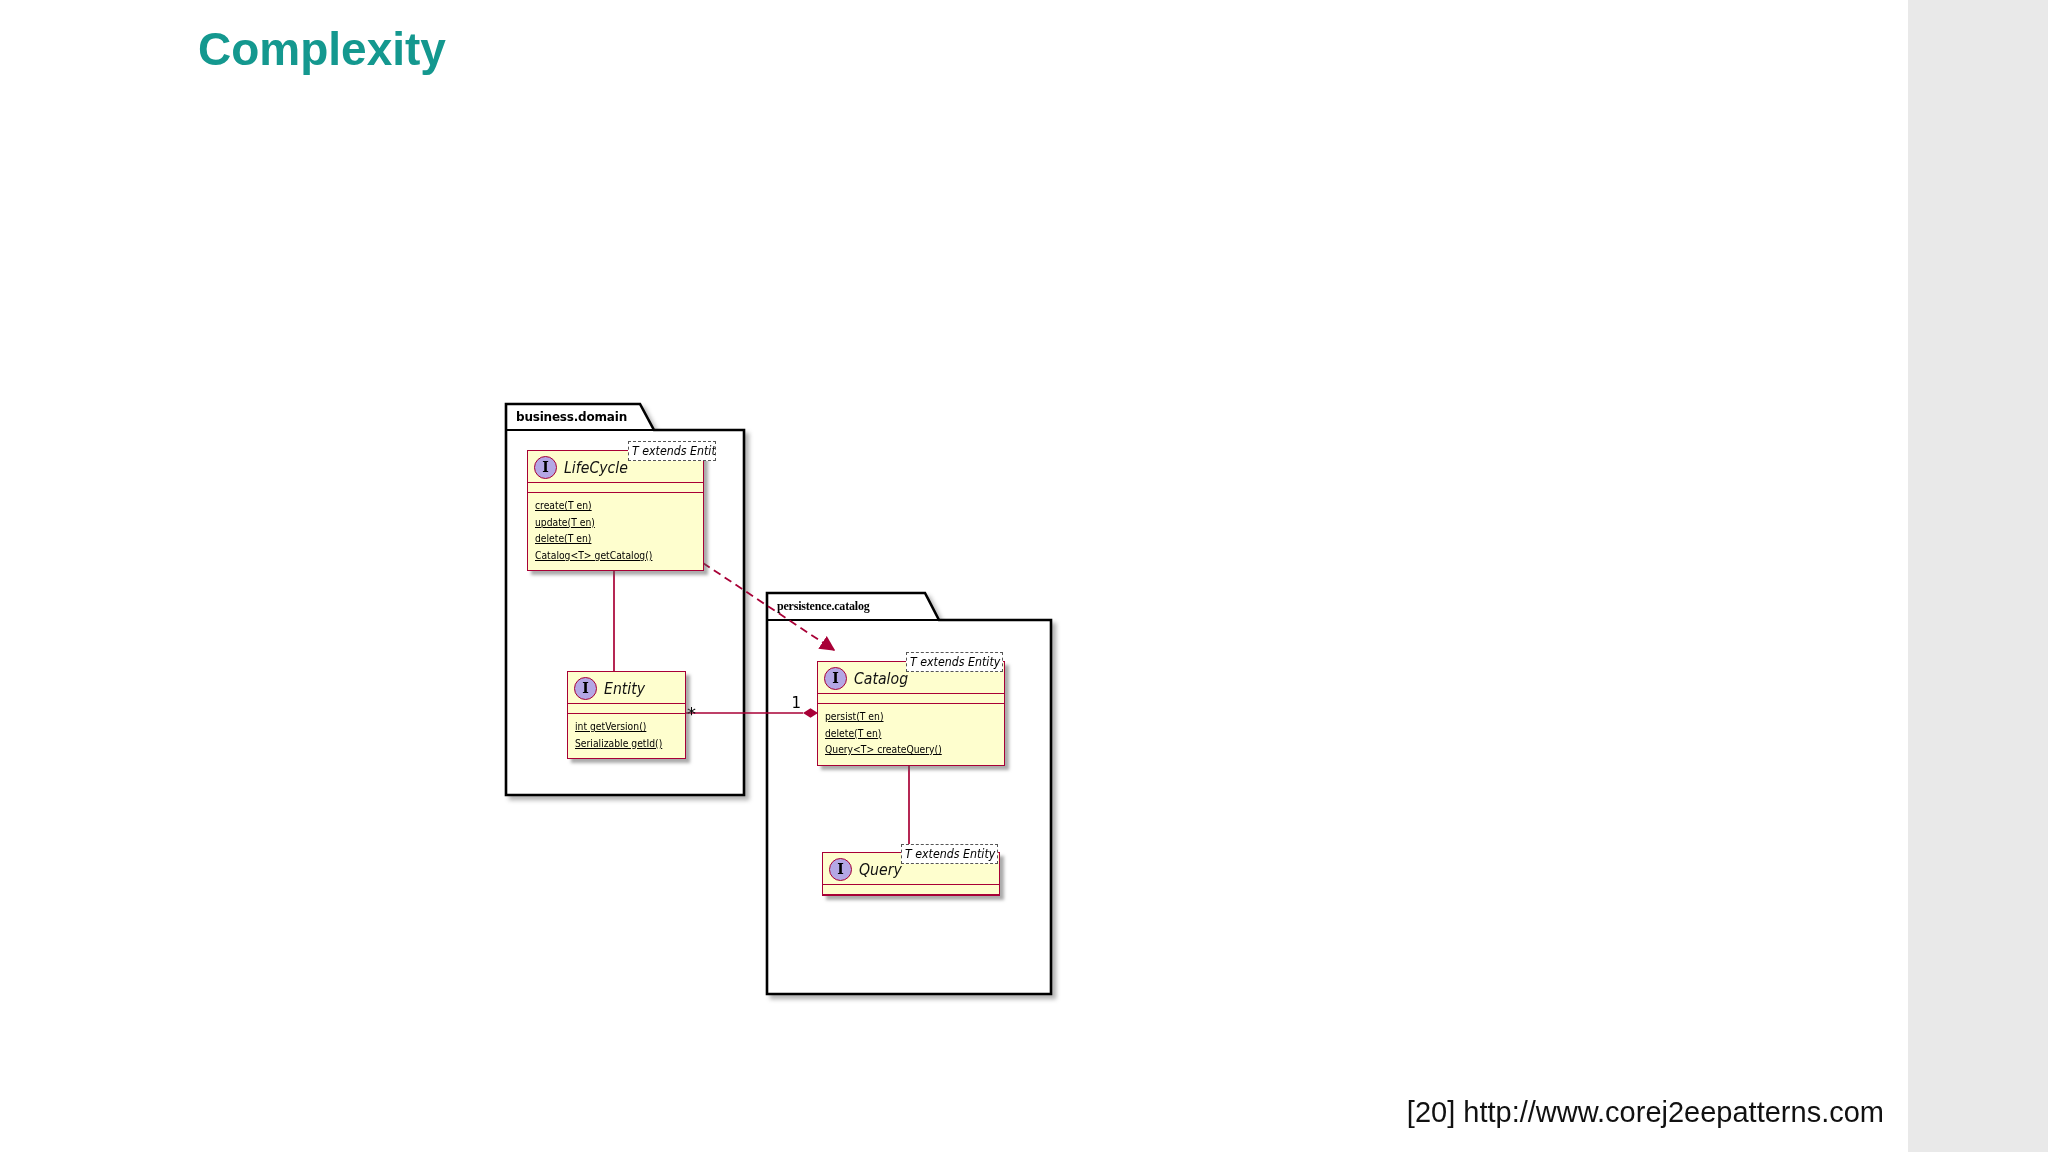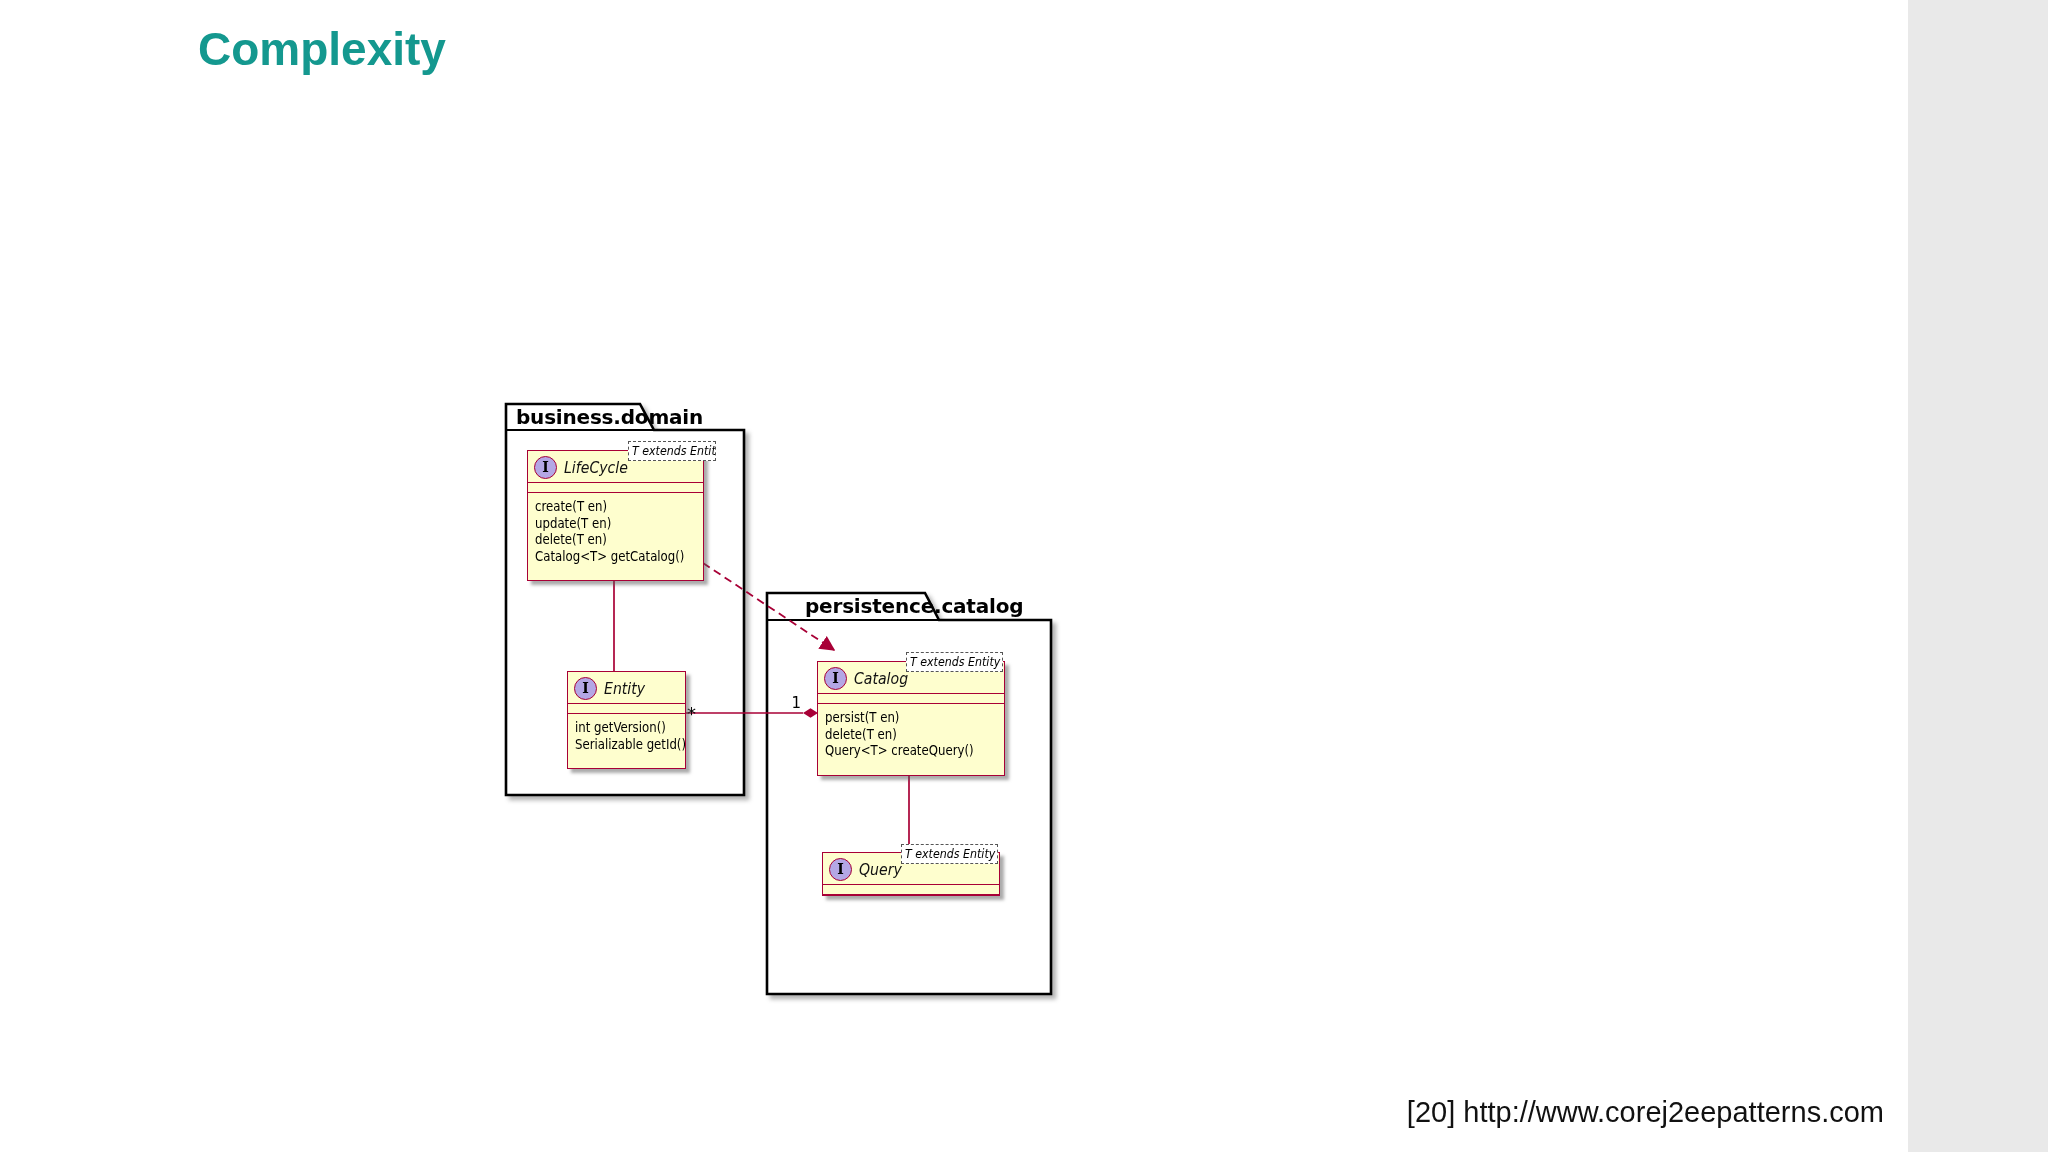--- a/index.html
+++ b/index.html
@@ -19,40 +19,40 @@
   }
   .footer-cite{
     position:absolute; right:24px; top:1096px;
     font-family:"Liberation Sans", sans-serif;
     font-size:29px; color:#111;
   }
   
   .diagram-svg{position:absolute; left:0; top:0; z-index:1;}
   .pkg-shape{filter:drop-shadow(4px 4px 2px rgba(90,90,90,0.45));}
   .pkg-label{
-    position:absolute; z-index:2; font-size:20px; font-weight:bold;
+    position:absolute; z-index:2; font-size:12px; font-weight:bold;
     color:#000; letter-spacing:-0.2px; line-height:26px; white-space:nowrap;
   }
   .uml-class{
     position:absolute; z-index:3; background:#FEFECE;
     border:1.6px solid #A80036;
     box-shadow:4px 4px 3px rgba(90,90,90,0.5);
   }
   .cls-title{display:flex; align-items:center; gap:7px; padding:3px 6px 2px 6px; height:26px;}
   .spot{
     width:23px; height:23px; border-radius:50%; flex:0 0 23px;
     background:#B4A7E5; border:1.8px solid #A80036; box-sizing:border-box;
     display:flex; align-items:center; justify-content:center;
     font-family:"DejaVu Serif", serif; font-weight:bold; font-size:14px; color:#000;
   }
   .cls-name{font-style:italic; font-size:16px; white-space:nowrap;
     transform:scaleX(0.88); transform-origin:0 50%;}
   .cls-sep{border-top:1.5px solid #A80036;}
   .cls-empty{height:9px;}
-  .cls-methods{padding:5px 7px 16px 7px; font-size:14px; line-height:16.5px; color:#000;}
+  .cls-methods{padding:5px 7px 6px 7px; font-size:11px; line-height:16.5px; color:#000;text-decoration:underline;}
   .cls-methods div{white-space:nowrap; transform:scaleX(0.84); transform-origin:0 50%;}
   .tmpl-box{
     position:absolute; z-index:4; background:#ffffff;
     border:1.4px dashed #555; box-sizing:border-box;
     height:20px; overflow:hidden; padding:1px 3px; white-space:nowrap;
     font-size:13px; font-style:italic; color:#000;
   }
   .tmpl-box span{display:inline-block; transform:scaleX(0.85); transform-origin:0 50%; white-space:nowrap;}
 </style>
 </head>
@@ -91,21 +91,21 @@
     <text x="801" y="708" font-size="15" fill="#000" text-anchor="end">1</text>
 
     
     <path d="M909,763 L909,852" stroke="#A80036" stroke-width="1.7" fill="none"></path>
 
      Catalog dashed dependency --&gt;
     <path d="M703,563 L834,650" stroke="#A80036" stroke-width="1.8" fill="none" stroke-dasharray="8,5" marker-end="url(#arrow)"></path>
   </svg>
 
   <div class="pkg-label" style="left:516px; top:404px;">business.domain</div>
-  <div class="pkg-label" style="left:805px; top:593px;">persistence.catalog</div>
+  <div class="pkg-label" style="left:777px; top:593px;font-family:Liberation Serif, serif;">persistence.catalog</div>
 
   <div class="uml-class" style="left:527px; top:450px; width:175px;">
     <div class="cls-title">
       <span class="spot">I</span>
       <span class="cls-name">LifeCycle</span>
     </div>
     <div class="cls-sep"></div>
     <div class="cls-empty"></div>
     <div class="cls-sep"></div>
     <div class="cls-methods">

